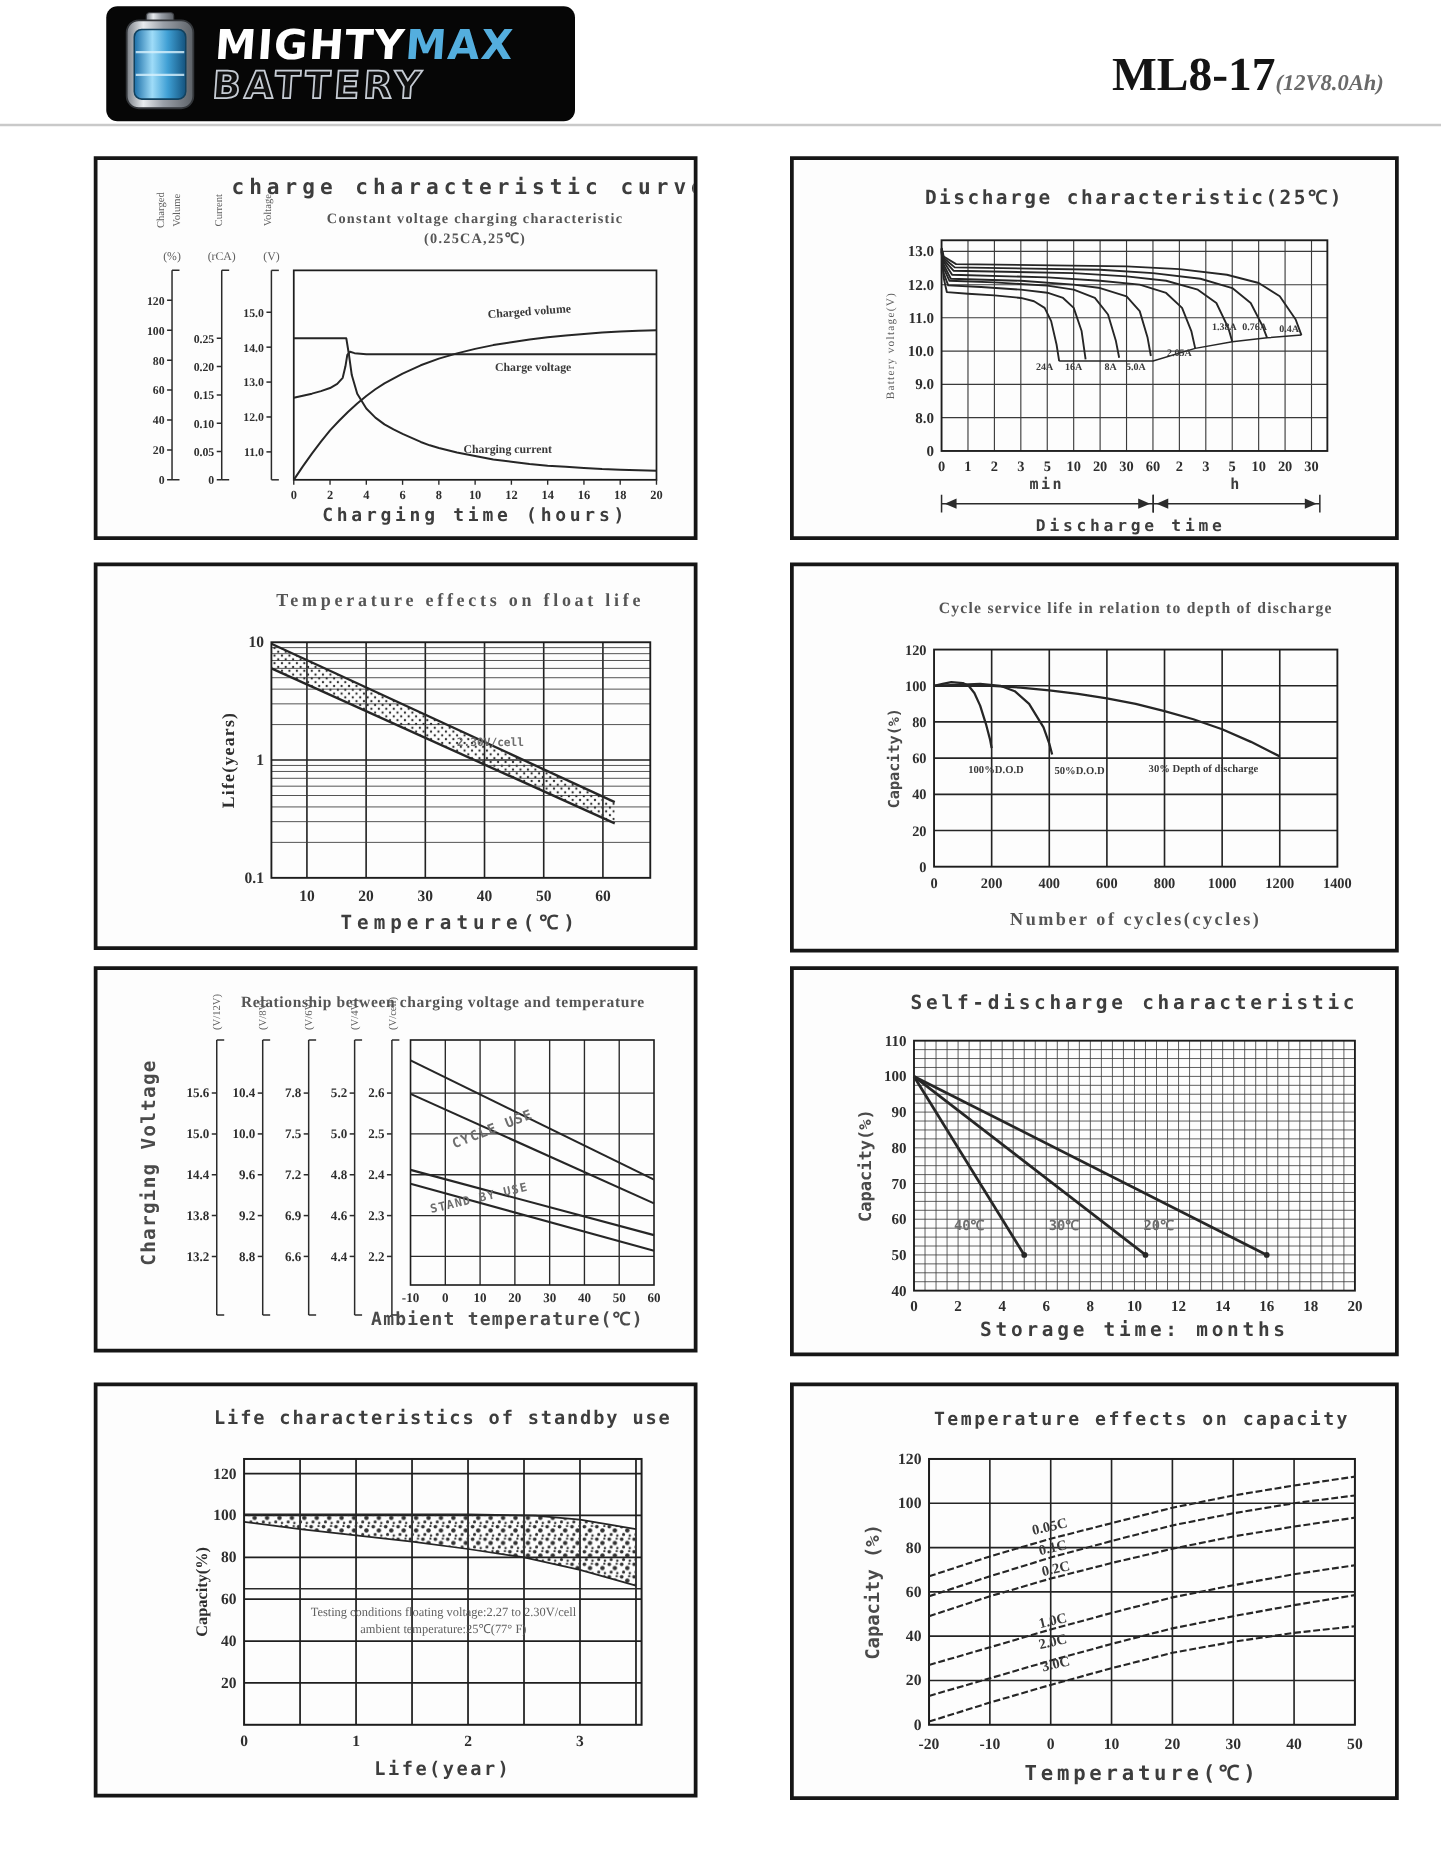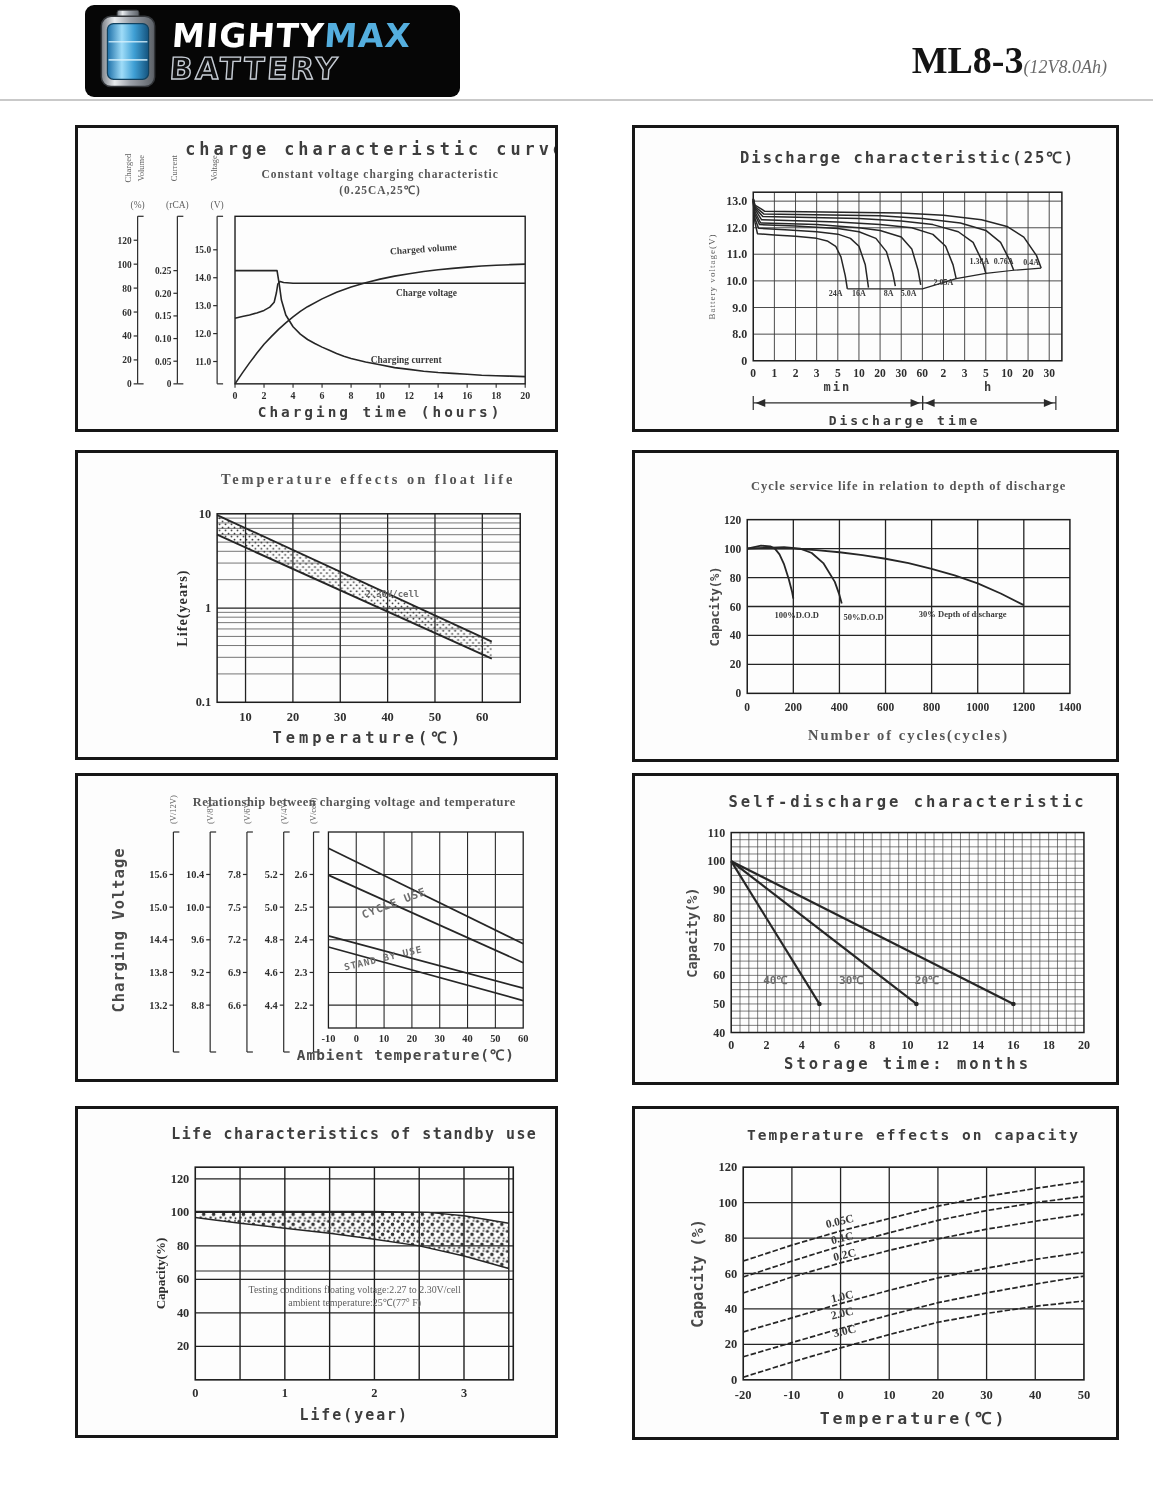--- a/index.html
+++ b/index.html
@@ -6,21 +6,21 @@
   .page{position:relative;width:1153px;height:1500px;background:#ffffff;font-family:"Liberation Sans",sans-serif;overflow:hidden;}
   
   .logo{position:absolute;left:85px;top:5px;width:375px;height:92px;background:#060606;border-radius:9px;
         display:flex;align-items:center;padding:0 12px;box-sizing:border-box;}
   .brand{margin-left:12px;line-height:1;transform:skewX(-4deg);}
   .brand-top{font-family:"DejaVu Sans",sans-serif;font-weight:bold;font-size:33px;color:#ffffff;letter-spacing:1px;white-space:nowrap;}
   .brand-top .max{color:#54aede;}
   .brand-bottom{font-family:"DejaVu Sans",sans-serif;font-weight:bold;font-size:30px;color:#101010;
         -webkit-text-stroke:1.4px #c6ccd4;text-shadow:0 0 1px #9aa0a8;letter-spacing:3px;margin-top:2px;white-space:nowrap;}
   .model{position:absolute;right:46px;top:38px;font-family:"Liberation Serif",serif;font-weight:bold;font-size:38px;color:#141414;white-space:nowrap;}
-  .model .spec{font-size:18px;font-style:italic;font-weight:normal;color:#6a6a6a;}
+  .model .spec{font-size:18px;font-style:italic;font-weight:bold;color:#6a6a6a;}
   .rule{position:absolute;left:0;top:99px;width:100%;height:2px;background:#c9c9c9;}
   
   .panel{position:absolute;border:3px solid #161616;background:#fdfdfd;box-sizing:border-box;}
   .panel svg{display:block;width:100%;height:100%;}
   .p0{left:75px;top:125px;width:483px;height:307px;}
   .p1{left:632px;top:125px;width:487px;height:307px;}
   .p2{left:75px;top:450px;width:483px;height:310px;}
   .p3{left:632px;top:450px;width:487px;height:312px;}
   .p4{left:75px;top:773px;width:483px;height:309px;}
   .p5{left:632px;top:773px;width:487px;height:312px;}
@@ -62,21 +62,21 @@
           <rect x="8" y="12" width="34" height="46" rx="5" fill="url(#bg)" stroke="#12425f" stroke-width="1"></rect>
           <line x1="9" y1="27" x2="41" y2="27" stroke="#d9f2fd" stroke-width="1.4" opacity="0.8"></line>
           <line x1="9" y1="42" x2="41" y2="42" stroke="#d9f2fd" stroke-width="1.4" opacity="0.8"></line>
         </svg>
       </span>
       <div class="brand">
         <div class="brand-top"><span>MIGHTY</span><span class="max">MAX</span></div>
         <div class="brand-bottom">BATTERY</div>
       </div>
     </div>
-    <div class="model"><span>ML8-3</span><span class="spec">(12V8.0Ah)</span></div>
+    <div class="model"><span>ML8-17</span><span class="spec">(12V8.0Ah)</span></div>
     <div class="rule"></div>
   </div>
 
   <div id="c0" class="panel p0">
       <svg viewBox="0 0 480 300" preserveAspectRatio="none">
         <defs>
           <pattern id="dots0" patternUnits="userSpaceOnUse" width="6" height="6">
             <circle cx="1.5" cy="1.5" r="0.95" fill="#333"></circle>
             <circle cx="4.5" cy="4.5" r="0.95" fill="#333"></circle>
           </pattern>

